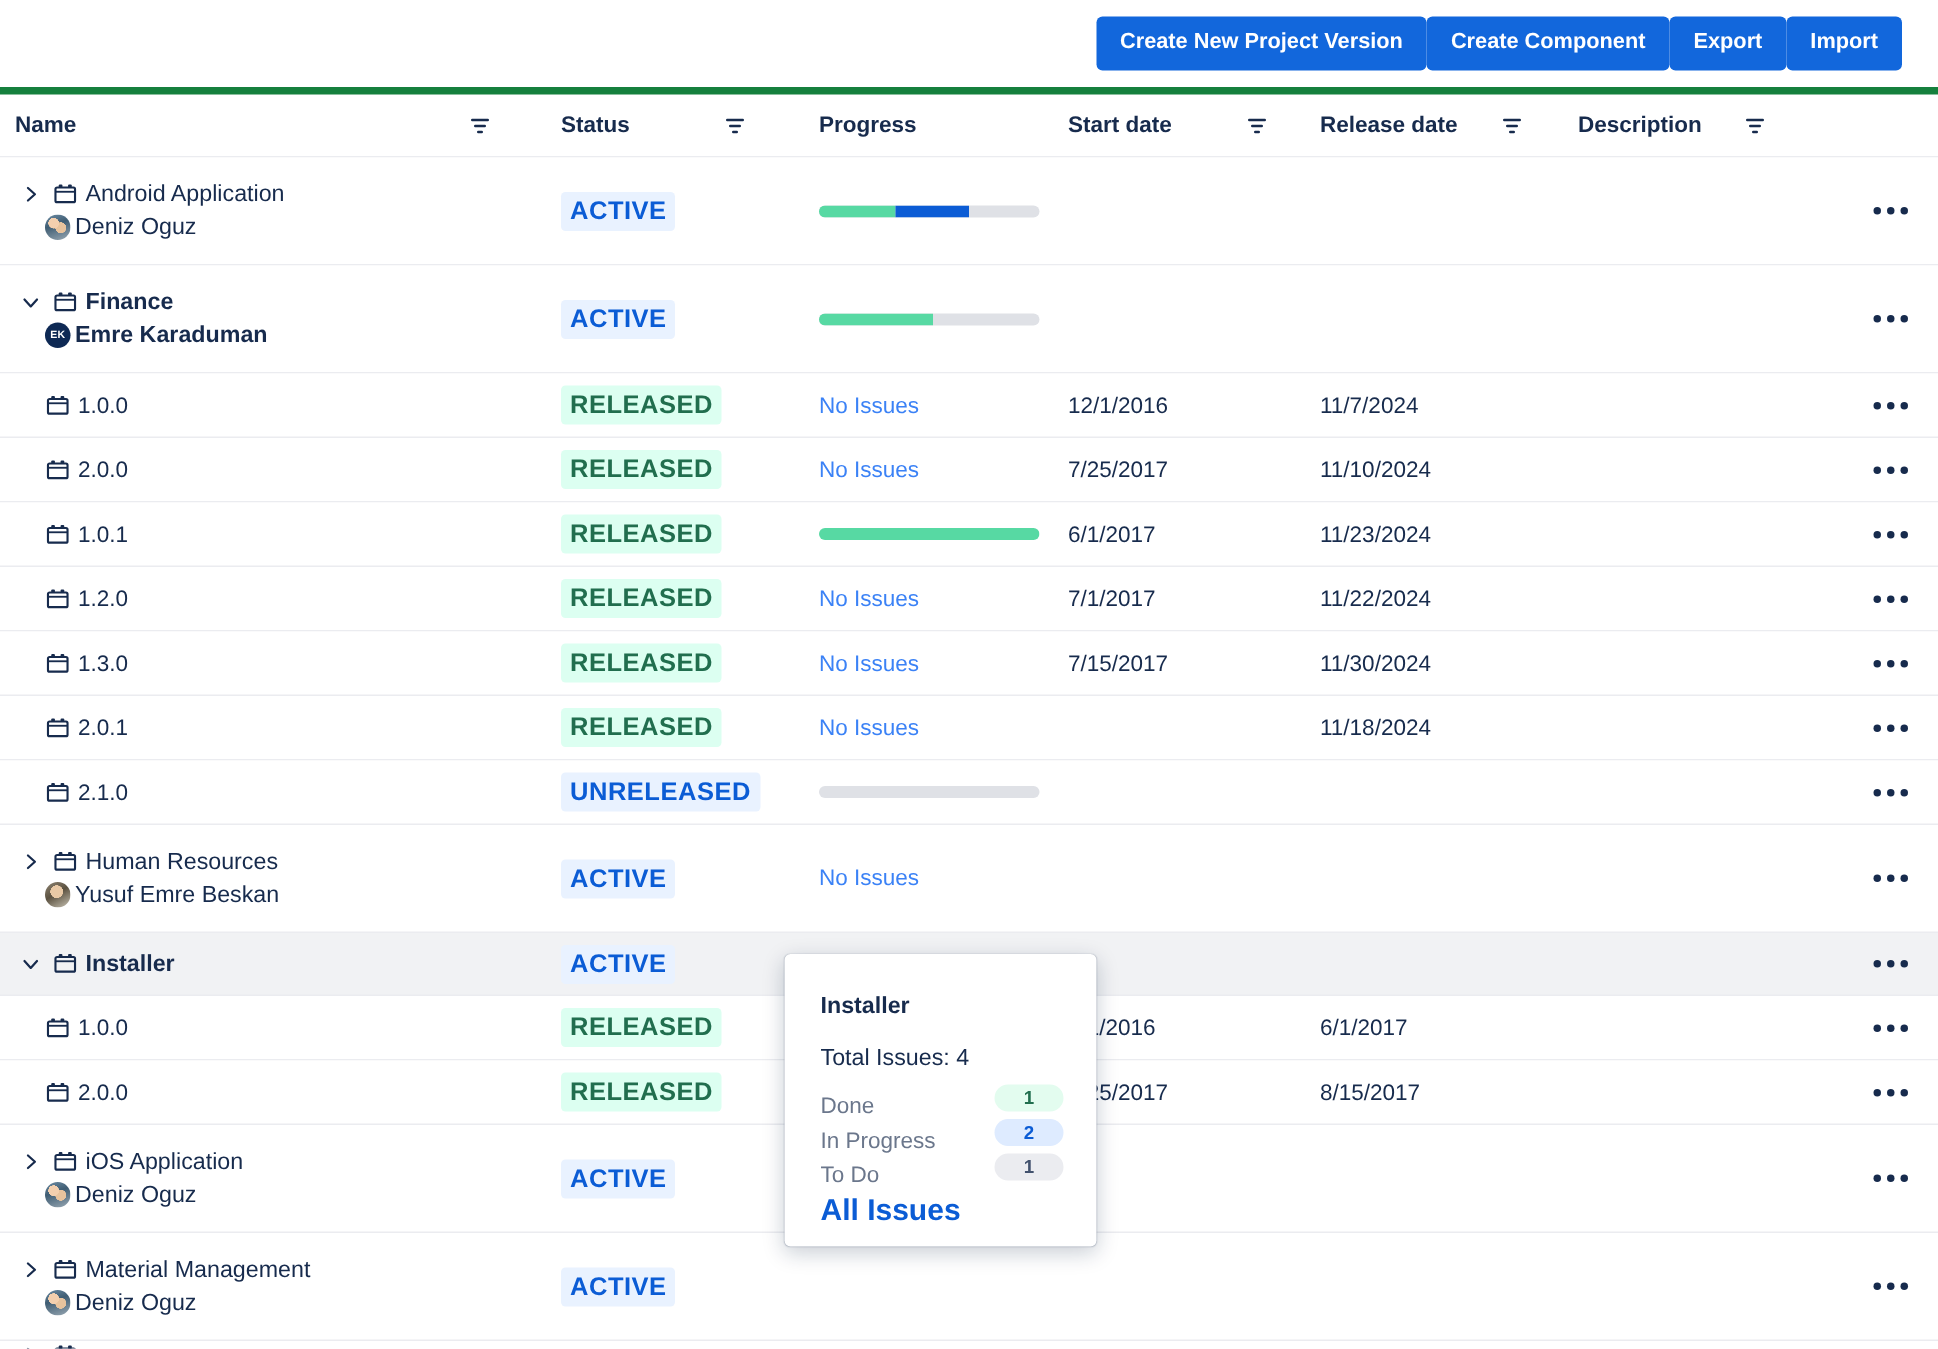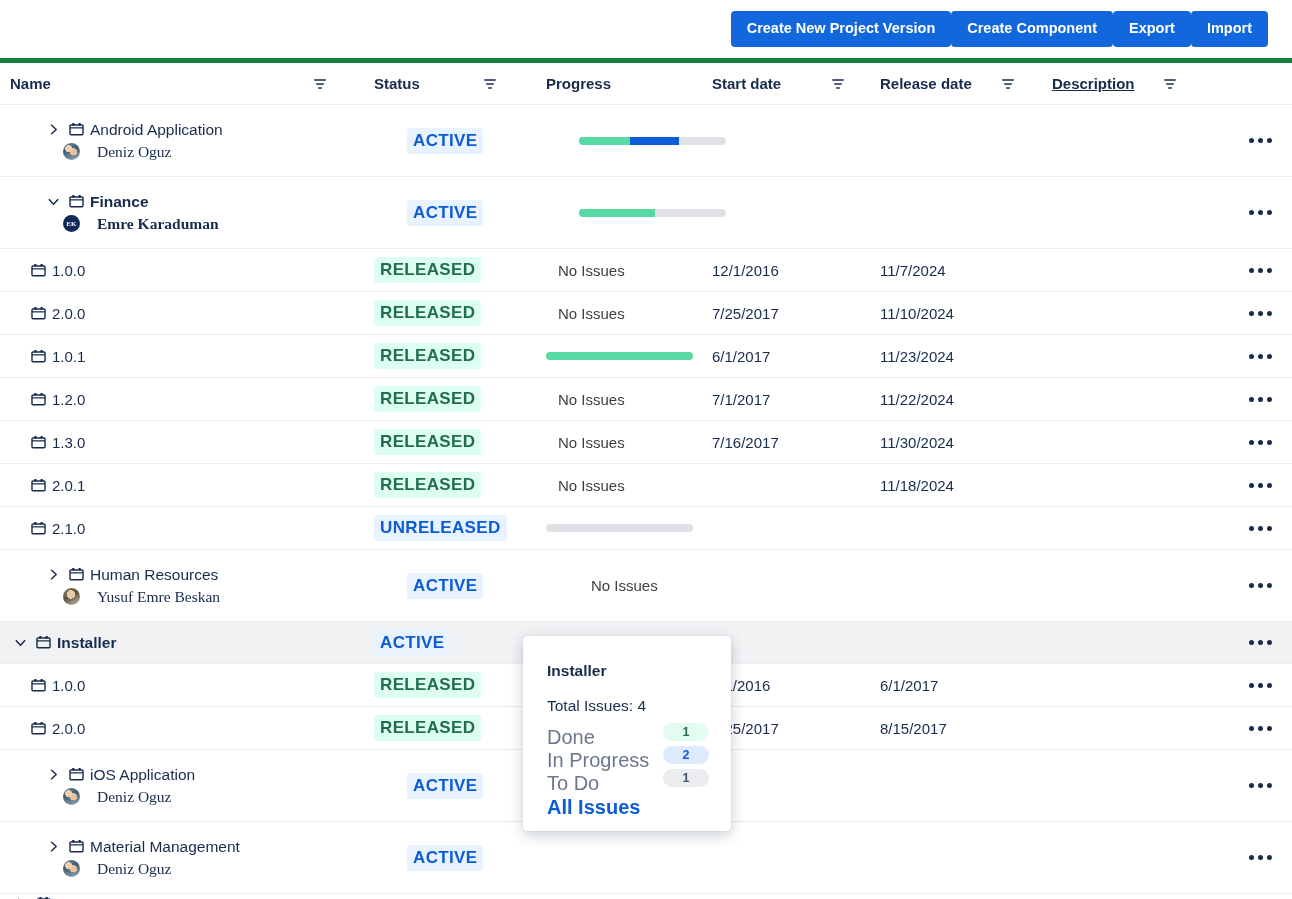--- a/index.html
+++ b/index.html
@@ -45,37 +45,37 @@
     border-bottom: 1px solid #EBECF0;
     background: #fff;
   }
   .row {
     display: flex;
     align-items: center;
     border-bottom: 1px solid #EBECF0;
     background: #fff;
     position: relative;
   }
-  .row.tall { height: 72px; padding-left: 33px; }
+  .row.tall { height: 72px; }
   .row.short { height: 43px; }
   .row.compact { height: 42px; }
   .row.highlight { background: #F1F2F4; }
   .row.cut { height: 18px; overflow: hidden; border-bottom: none; }
 
   
   .c-name   { width: 312px; padding-left: 10px; display:flex; align-items:center;}
   .c-fil1   { width: 62px;  display:flex; align-items:center; justify-content:flex-start;}
   .c-status { width: 108px; display:flex; align-items:center;}
   .c-fil2   { width: 64px;  display:flex; align-items:center;}
   .c-prog   { width: 166px; display:flex; align-items:center;}
   .c-start  { width: 118px; display:flex; align-items:center;}
   .c-fil3   { width: 50px;  display:flex; align-items:center;}
   .c-rel    { width: 120px; display:flex; align-items:center;}
   .c-fil4   { width: 52px;  display:flex; align-items:center;}
-  .c-desc   { width: 110px; display:flex; align-items:center;text-decoration:underline;}
+  .c-desc   { width: 110px; display:flex; align-items:center;}
   .c-fil5   { width: 50px;  display:flex; align-items:center;}
   .c-menu   { flex: 1; display:flex; align-items:center; justify-content:flex-end; padding-right: 16px;}
 
   .th {
     font-size: 15px;
     font-weight: 700;
     color: #172B4D;
     white-space: nowrap;
   }
   .filter-icon { cursor: pointer; display:inline-flex; }
@@ -84,21 +84,21 @@
   .namewrap { display:flex; flex-direction:column; justify-content:center; gap:4px; }
   .nameline { display:flex; align-items:center; gap:5px; }
   .chev {
     width: 20px; min-width:20px; display:flex; align-items:center; justify-content:center;
     cursor: pointer; color:#172B4D;
   }
   .proj-icon { display:inline-flex; align-items:center; }
   .proj-name { font-size: 15.5px; color:#172B4D; }
   .proj-name.bold { font-weight: 700; }
   .ver-name { font-size: 15px; color:#172B4D; }
-  .leadline { display:flex; align-items:center; gap:17px; padding-left:20px;font-family:Liberation Serif, serif; }
+  .leadline { display:flex; align-items:center; gap:3px; padding-left:20px; }
   .lead-name { font-size: 15.5px; color:#172B4D; }
   .lead-name.bold { font-weight: 700; }
   .avatar {
     width: 17px; height: 17px; border-radius: 50%;
     display:inline-block; flex: none;
     background-size: cover;
   }
   .avatar.photo1 {
     background:
       radial-gradient(circle at 34% 34%, #f3cfae 0 22%, transparent 23%),
@@ -130,42 +130,42 @@
   .badge.released  { background:#DCFFF1; color:#216E4E; }
   .badge.unreleased{ background:#E9F2FF; color:#0B5CD5; }
 
   
   .pbar {
     width: 147px; height: 8px; border-radius: 6px;
     background: #DFE1E6; overflow: hidden; display:flex;
   }
   .pbar .seg-done { background:#57D9A3; height:100%; }
   .pbar .seg-prog { background:#0B5CD5; height:100%; }
-  .no-issues { font-size: 15px; color:#404040;margin-left:12px; }
+  .no-issues { font-size: 15px; color:#3b82f6; }
 
   .datetext { font-size: 15px; color:#172B4D; white-space:nowrap; }
 
   .kebab { display:flex; gap:4px; align-items:center; cursor:pointer; padding:6px 4px; }
   .kebab i { width:5px; height:5px; border-radius:50%; background:#172B4D; display:block; }
 
   
   .tooltip {
     position: absolute;
     left: 523px; top: 636px;
     width: 208px; height: 195px;
     background: #fff;
     border-radius: 4px;
     box-shadow: 0 4px 14px rgba(9,30,66,0.22), 0 0 1px rgba(9,30,66,0.28);
     padding: 26px 22px 16px 24px;
     z-index: 40;
   }
   .tt-title { font-size: 15.5px; font-weight: 700; color:#172B4D; margin-bottom: 17px; }
   .tt-total { font-size: 15.5px; color:#172B4D; margin-bottom: 5px; }
   .tt-row { display:flex; align-items:center; justify-content:space-between; height: 23px; }
-  .tt-label { font-size: 20px; color:#6B778C;margin-top:12px; }
+  .tt-label { font-size: 15px; color:#6B778C;margin-top:12px; }
   .tt-count {
     min-width: 46px; text-align:center;
     font-size: 12.5px; font-weight:600;
     border-radius: 9px; padding: 2px 0;
   }
   .tt-count.done { background:#E3FCEF; color:#216E4E; }
   .tt-count.prog { background:#DEEBFF; color:#0B5CD5; }
   .tt-count.todo { background:#EBECF0; color:#42526E; }
   .tt-link {
     display:inline-block; margin-top: 7px;
@@ -551,21 +551,21 @@
           </div>
           <div class="c-fil1"></div>
           <div class="c-status">
             <span class="badge released">RELEASED</span>
           </div>
           <div class="c-fil2"></div>
           <div class="c-prog">
             <span class="no-issues">No Issues</span>
           </div>
           <div class="c-start">
-            <span class="datetext">7/16/2017</span>
+            <span class="datetext">7/15/2017</span>
           </div>
           <div class="c-fil3"></div>
           <div class="c-rel">
             <span class="datetext">11/30/2024</span>
           </div>
           <div class="c-fil4"></div>
           <div class="c-desc">
             <span class="datetext"></span>
           </div>
           <div class="c-fil5"></div>

